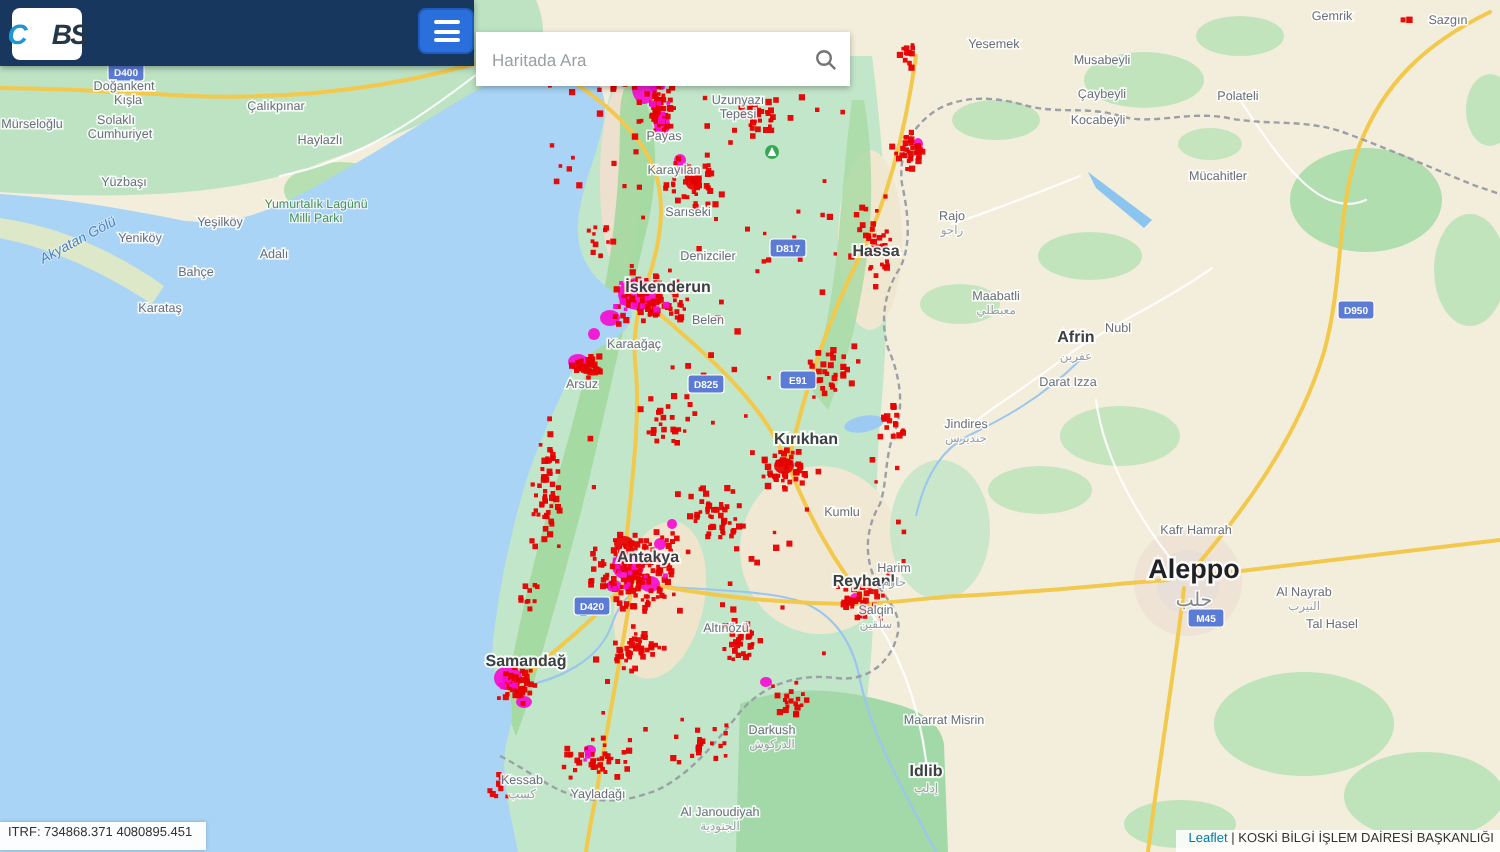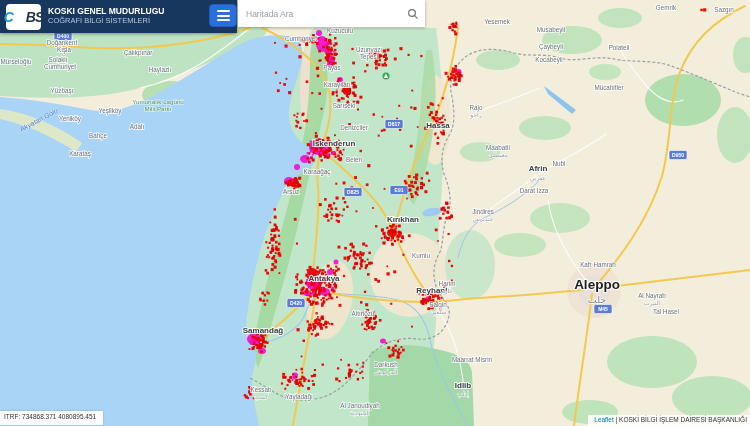--- a/index.html
+++ b/index.html
@@ -9,21 +9,21 @@
   .hdr{position:absolute;left:0;top:0;width:237px;height:33px;background:#17375e;display:flex;align-items:center;gap:7px;padding:0 6px;box-sizing:border-box;box-shadow:0 1px 3px rgba(0,0,0,.35);}
   .logo{width:35px;height:26px;background:#fff;border-radius:4px;display:flex;align-items:center;justify-content:center;font-weight:bold;font-style:italic;font-size:14px;letter-spacing:-1px;flex:0 0 auto;}
   .logo .lg1{color:#2196d4;}
   .logo .lg2{color:#233747;margin-left:13px;}
   .titles{line-height:1.15;overflow:hidden;}
   .titles .t1{color:#ffffff;font-size:8.5px;font-weight:bold;white-space:nowrap;}
   .titles .t2{color:#b9c6d8;font-size:7.5px;white-space:nowrap;}
   .menu-btn{position:absolute;left:209px;top:4px;width:28px;height:23px;background:#2a6fdb;border:1px solid #1f5cc0;border-radius:4px;cursor:pointer;display:flex;flex-direction:column;justify-content:center;align-items:center;gap:2.5px;padding:0;}
   .menu-btn i{display:block;width:13px;height:2px;background:#fff;border-radius:1px;}
   
-  .searchbox{position:absolute;left:238px;top:0;width:187px;height:27px;background:#fff;box-shadow:0 1px 3px rgba(0,0,0,.3);display:flex;align-items:center;padding:0 6px;box-sizing:border-box;}
+  .searchbox{position:absolute;left:238px;top:16px;width:187px;height:27px;background:#fff;box-shadow:0 1px 3px rgba(0,0,0,.3);display:flex;align-items:center;padding:0 6px;box-sizing:border-box;}
   .searchbox input{flex:1;border:none;outline:none;font-size:8.5px;color:#444;font-family:"Liberation Sans",sans-serif;background:transparent;}
   .searchbox input::placeholder{color:#9aa0a6;}
   .searchbox svg{flex:0 0 auto;}
   
   .coords{position:absolute;left:0;top:411px;background:rgba(255,255,255,.95);color:#333;font-size:6.5px;padding:3px 7px 4px 4px;line-height:1;box-shadow:0 0 2px rgba(0,0,0,.2);}
   .attribution{position:absolute;right:0;bottom:0;background:rgba(255,255,255,.85);color:#333;font-size:6.5px;padding:2px 3px 3px 6px;line-height:1;white-space:nowrap;}
   .attribution a{color:#0078a8;text-decoration:none;}
   
   text{font-family:"Liberation Sans",sans-serif;}
   .lb-s{font-size:6.3px;fill:#6a707a;paint-order:stroke;stroke:rgba(255,255,255,.85);stroke-width:1.6px;}
@@ -1399,24 +1399,20 @@
         <text x="463" y="396" class="lb-a" text-anchor="middle">إدلب</text>
         <text x="472" y="362" class="lb-s" text-anchor="middle">Maarrat Misrin</text>
       </g>
   </svg>
 
   <div class="hdr">
     <div class="logo">
         <span class="lg1">C</span>
         <span class="lg2">BS</span>
       </div>
-    <div class="titles">
-      <div class="t1">KOSKİ GENEL MÜDÜRLÜĞÜ</div>
-      <div class="t2">COĞRAFİ BİLGİ SİSTEMLERİ</div>
-    </div>
   </div>
 
   <button class="menu-btn" aria-label="menu">
     <span style="display:contents"><i></i><i></i><i></i></span>
   </button>
 
   <div class="searchbox">
     <input type="text" placeholder="Haritada Ara" style="">
     <svg width="12" height="12" viewBox="0 0 12 12">
       <circle cx="5" cy="5" r="3.4" fill="none" stroke="#757575" stroke-width="1.2"></circle>

